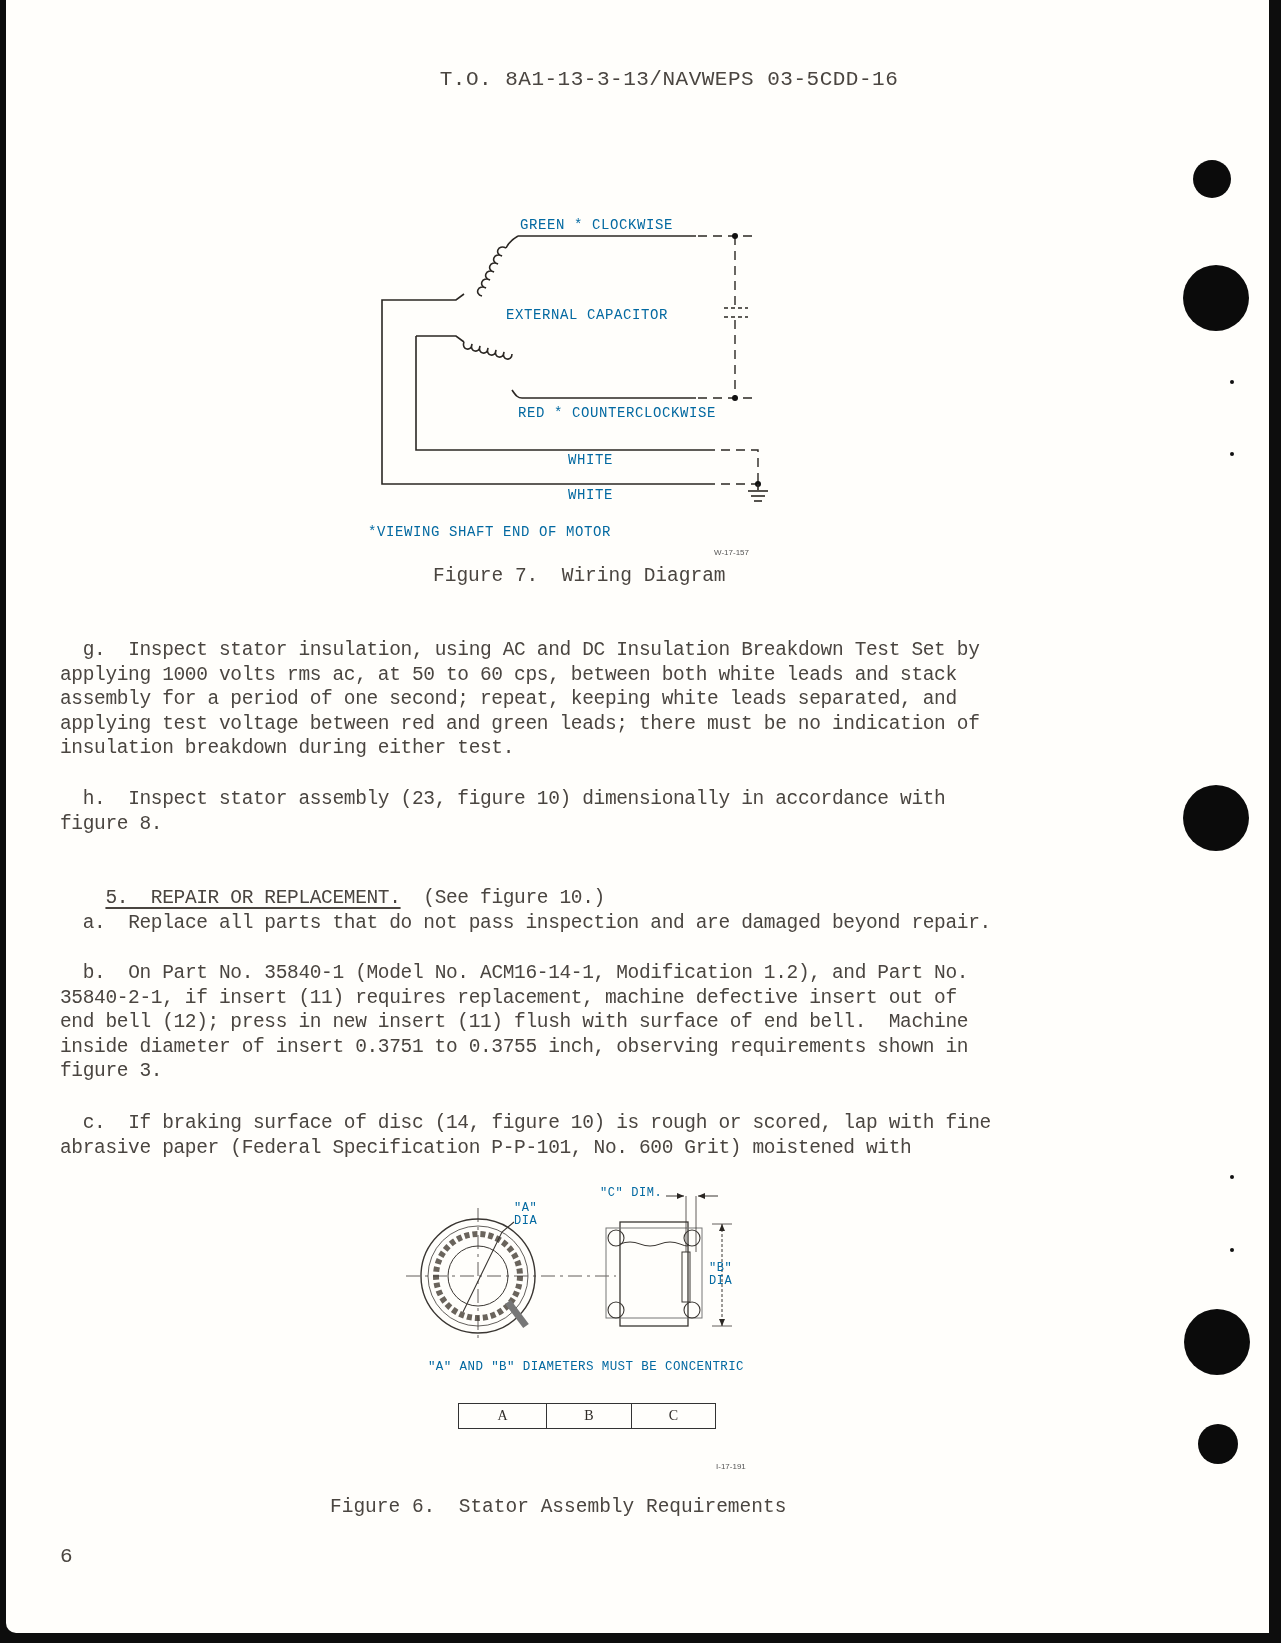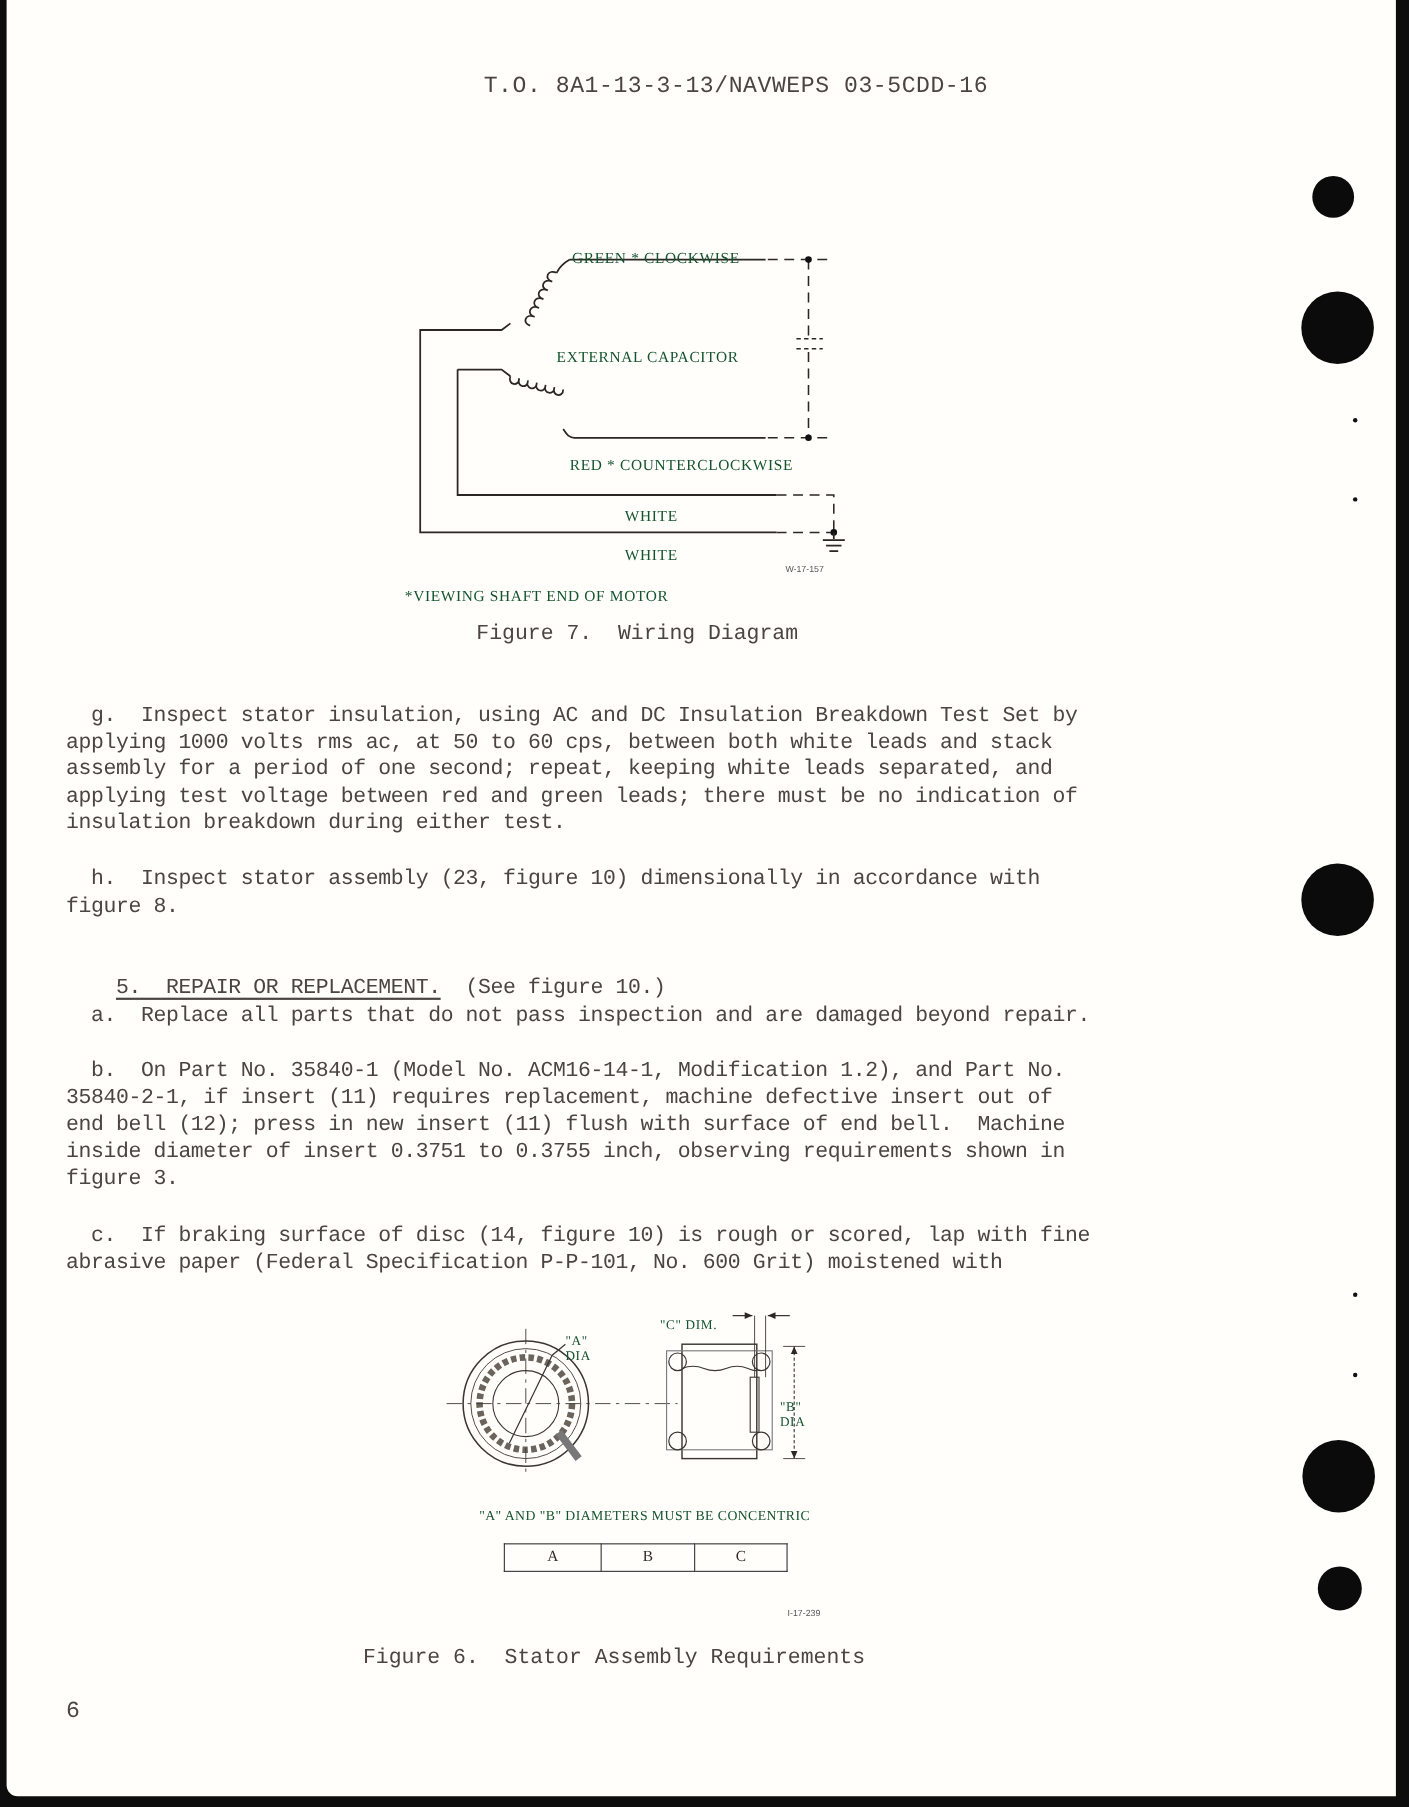--- a/index.html
+++ b/index.html
@@ -5,21 +5,21 @@
   html, body { margin: 0; padding: 0; }
   body {
     width: 1281px; height: 1643px; position: relative; overflow: hidden;
     background: #0d0d0d;
   }
   .page {
     position: absolute; left: 6px; top: 0; width: 1263px; height: 1633px;
     background: #fffefb; border-bottom-left-radius: 10px;
   }
   .mono { font-family: "Liberation Mono", "DejaVu Sans Mono", monospace; color: #4a4540; }
-  .serif { font-family: Liberation Serif, serif; color: #14532d; margin-top: 11px; }
+  .serif { font-family: Liberation Mono, monospace; color: #0369a1; }
   .header {
     position: absolute; top: 68px; left: 0; width: 1281px; text-align: center;
     font-size: 21px; letter-spacing: 0.5px; padding-left: 45px; box-sizing: border-box;
   }
   .para {
     position: absolute; left: 54px; width: 1040px; font-size: 19.5px;
     line-height: 24.5px; white-space: pre-wrap; letter-spacing: -0.35px;
   }
   .caption { position: absolute; font-size: 19.5px; white-space: pre; }
   .section-title { text-decoration: underline; text-decoration-thickness: 2px; text-underline-offset: 4px; }
@@ -90,21 +90,21 @@
       <path d="M748,501 L756,501"></path>
     </g>
   </svg>
 
   <div class="dlabel serif" style="left:514px;top:217px;">GREEN * CLOCKWISE</div>
   <div class="dlabel serif" style="left:500px;top:307px;text-align:right;">EXTERNAL CAPACITOR</div>
   <div class="dlabel serif" style="left:512px;top:405px;">RED * COUNTERCLOCKWISE</div>
   <div class="dlabel serif" style="left:562px;top:452px;">WHITE</div>
   <div class="dlabel serif" style="left:562px;top:487px;">WHITE</div>
   <div class="dlabel serif" style="left:362px;top:524px;">*VIEWING SHAFT END OF MOTOR</div>
-  <div class="small-id" style="left:708px;top:513px;text-align:center;">W-17-157</div>
+  <div class="small-id" style="left:708px;top:548px;text-align:center;">W-17-157</div>
 
   <div class="caption mono" style="left:415px;top:565px;margin-left:12px;">Figure 7.  Wiring Diagram</div>
 
   <div class="para mono" style="top:638px;">  g.  Inspect stator insulation, using AC and DC Insulation Breakdown Test Set by
 applying 1000 volts rms ac, at 50 to 60 cps, between both white leads and stack
 assembly for a period of one second; repeat, keeping white leads separated, and
 applying test voltage between red and green leads; there must be no indication of
 insulation breakdown during either test.</div>
   <div class="para mono" style="top:787px;">  h.  Inspect stator assembly (23, figure 10) dimensionally in accordance with
 figure 8.</div>
@@ -174,21 +174,21 @@
 
   <table class="req">
     <tbody>
         <tr>
       <th style="width:85px;">A</th>
       <th style="width:82px;">B</th>
       <th style="width:81px;">C</th>
     </tr>
   </tbody>
     </table>
-  <div class="small-id" style="left:710px;top:1462px;">I-17-239</div>
+  <div class="small-id" style="left:710px;top:1462px;">I-17-191</div>
 
   <div class="caption mono" style="left:324px;top:1496px;">Figure 6.  Stator Assembly Requirements</div>
 
   <div class="page-num mono">6</div>
 
   <div class="hole" style="left:1187px;top:160px;width:38px;height:38px;"></div>
   <div class="hole" style="left:1177px;top:265px;width:66px;height:66px;"></div>
   <div class="dot" style="left:1224px;top:380px;"></div>
   <div class="dot" style="left:1224px;top:452px;"></div>
   <div class="hole" style="left:1177px;top:785px;width:66px;height:66px;"></div>

